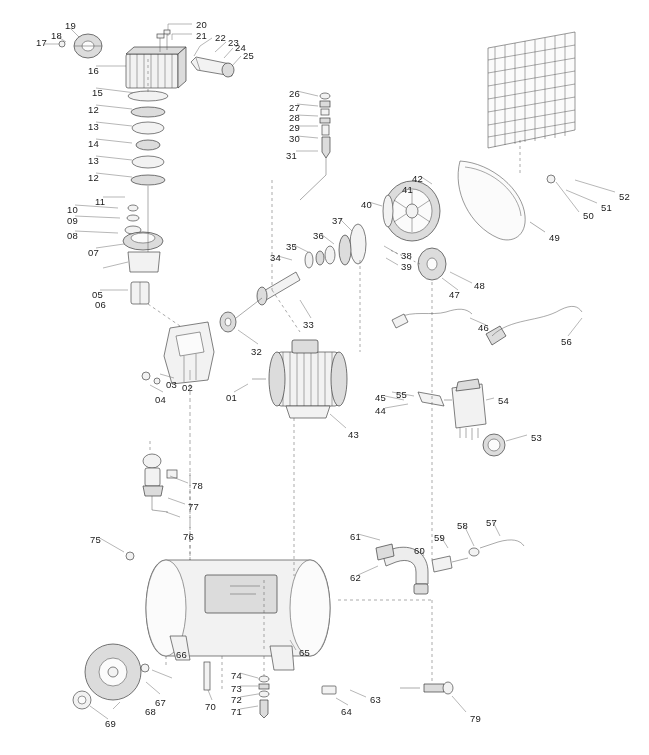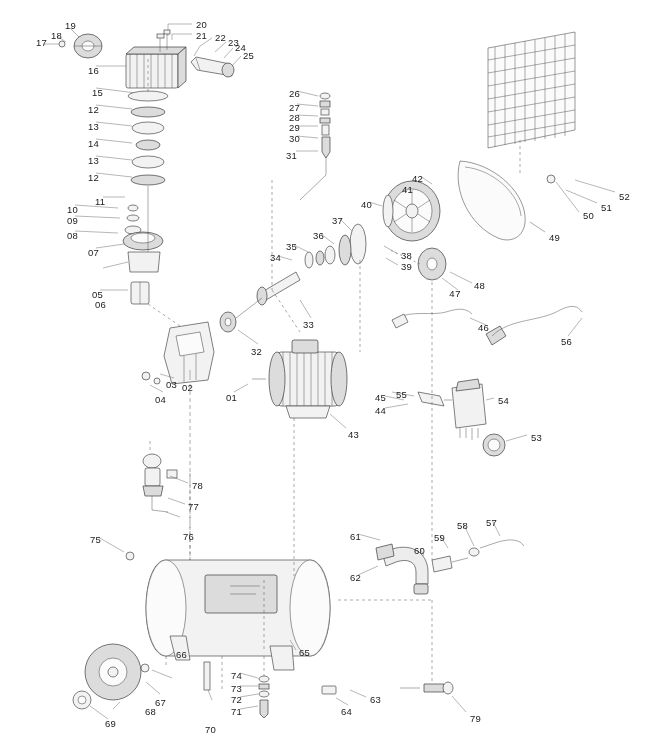--- a/index.html
+++ b/index.html
@@ -390,21 +390,21 @@
       <div class="callout" style="left: 549px; top: 233px;">49</div>
       <div class="callout" style="left: 412px; top: 174px;">42</div>
       <div class="callout" style="left: 402px; top: 185px;">41</div>
       <div class="callout" style="left: 361px; top: 200px;">40</div>
       <div class="callout" style="left: 332px; top: 216px;">37</div>
       <div class="callout" style="left: 313px; top: 231px;">36</div>
       <div class="callout" style="left: 286px; top: 242px;">35</div>
       <div class="callout" style="left: 270px; top: 253px;">34</div>
       <div class="callout" style="left: 401px; top: 251px;">38</div>
       <div class="callout" style="left: 401px; top: 262px;">39</div>
-      <div class="callout" style="left: 449px; top: 290px; font-family: Liberation Mono, monospace;">47</div>
+      <div class="callout" style="left: 449px; top: 290px;">47</div>
       <div class="callout" style="left: 474px; top: 281px;">48</div>
       <div class="callout" style="left: 478px; top: 323px;">46</div>
       <div class="callout" style="left: 561px; top: 337px;">56</div>
       <div class="callout" style="left: 303px; top: 320px;">33</div>
       <div class="callout" style="left: 251px; top: 347px;">32</div>
       <div class="callout" style="left: 166px; top: 380px;">03</div>
       <div class="callout" style="left: 155px; top: 395px;">04</div>
       <div class="callout" style="left: 182px; top: 383px;">02</div>
       <div class="callout" style="left: 226px; top: 393px;">01</div>
       <div class="callout" style="left: 348px; top: 430px;">43</div>
@@ -421,21 +421,21 @@
       <div class="callout" style="left: 414px; top: 546px;">60</div>
       <div class="callout" style="left: 434px; top: 533px;">59</div>
       <div class="callout" style="left: 457px; top: 521px;">58</div>
       <div class="callout" style="left: 486px; top: 518px;">57</div>
       <div class="callout" style="left: 350px; top: 573px;">62</div>
       <div class="callout" style="left: 299px; top: 648px;">65</div>
       <div class="callout" style="left: 176px; top: 650px;">66</div>
       <div class="callout" style="left: 155px; top: 698px;">67</div>
       <div class="callout" style="left: 119px; top: 707px; padding-left: 26px;">68</div>
       <div class="callout" style="left: 105px; top: 719px;">69</div>
-      <div class="callout" style="left: 205px; top: 725px;">70</div>
+      <div class="callout" style="left: 205px; top: 702px;">70</div>
       <div class="callout" style="left: 231px; top: 707px;">71</div>
       <div class="callout" style="left: 231px; top: 695px;">72</div>
       <div class="callout" style="left: 231px; top: 684px;">73</div>
       <div class="callout" style="left: 231px; top: 671px;">74</div>
       <div class="callout" style="left: 370px; top: 695px;">63</div>
       <div class="callout" style="left: 341px; top: 707px;">64</div>
       <div class="callout" style="left: 470px; top: 714px;">79</div>
     </div>
 
 </div>

